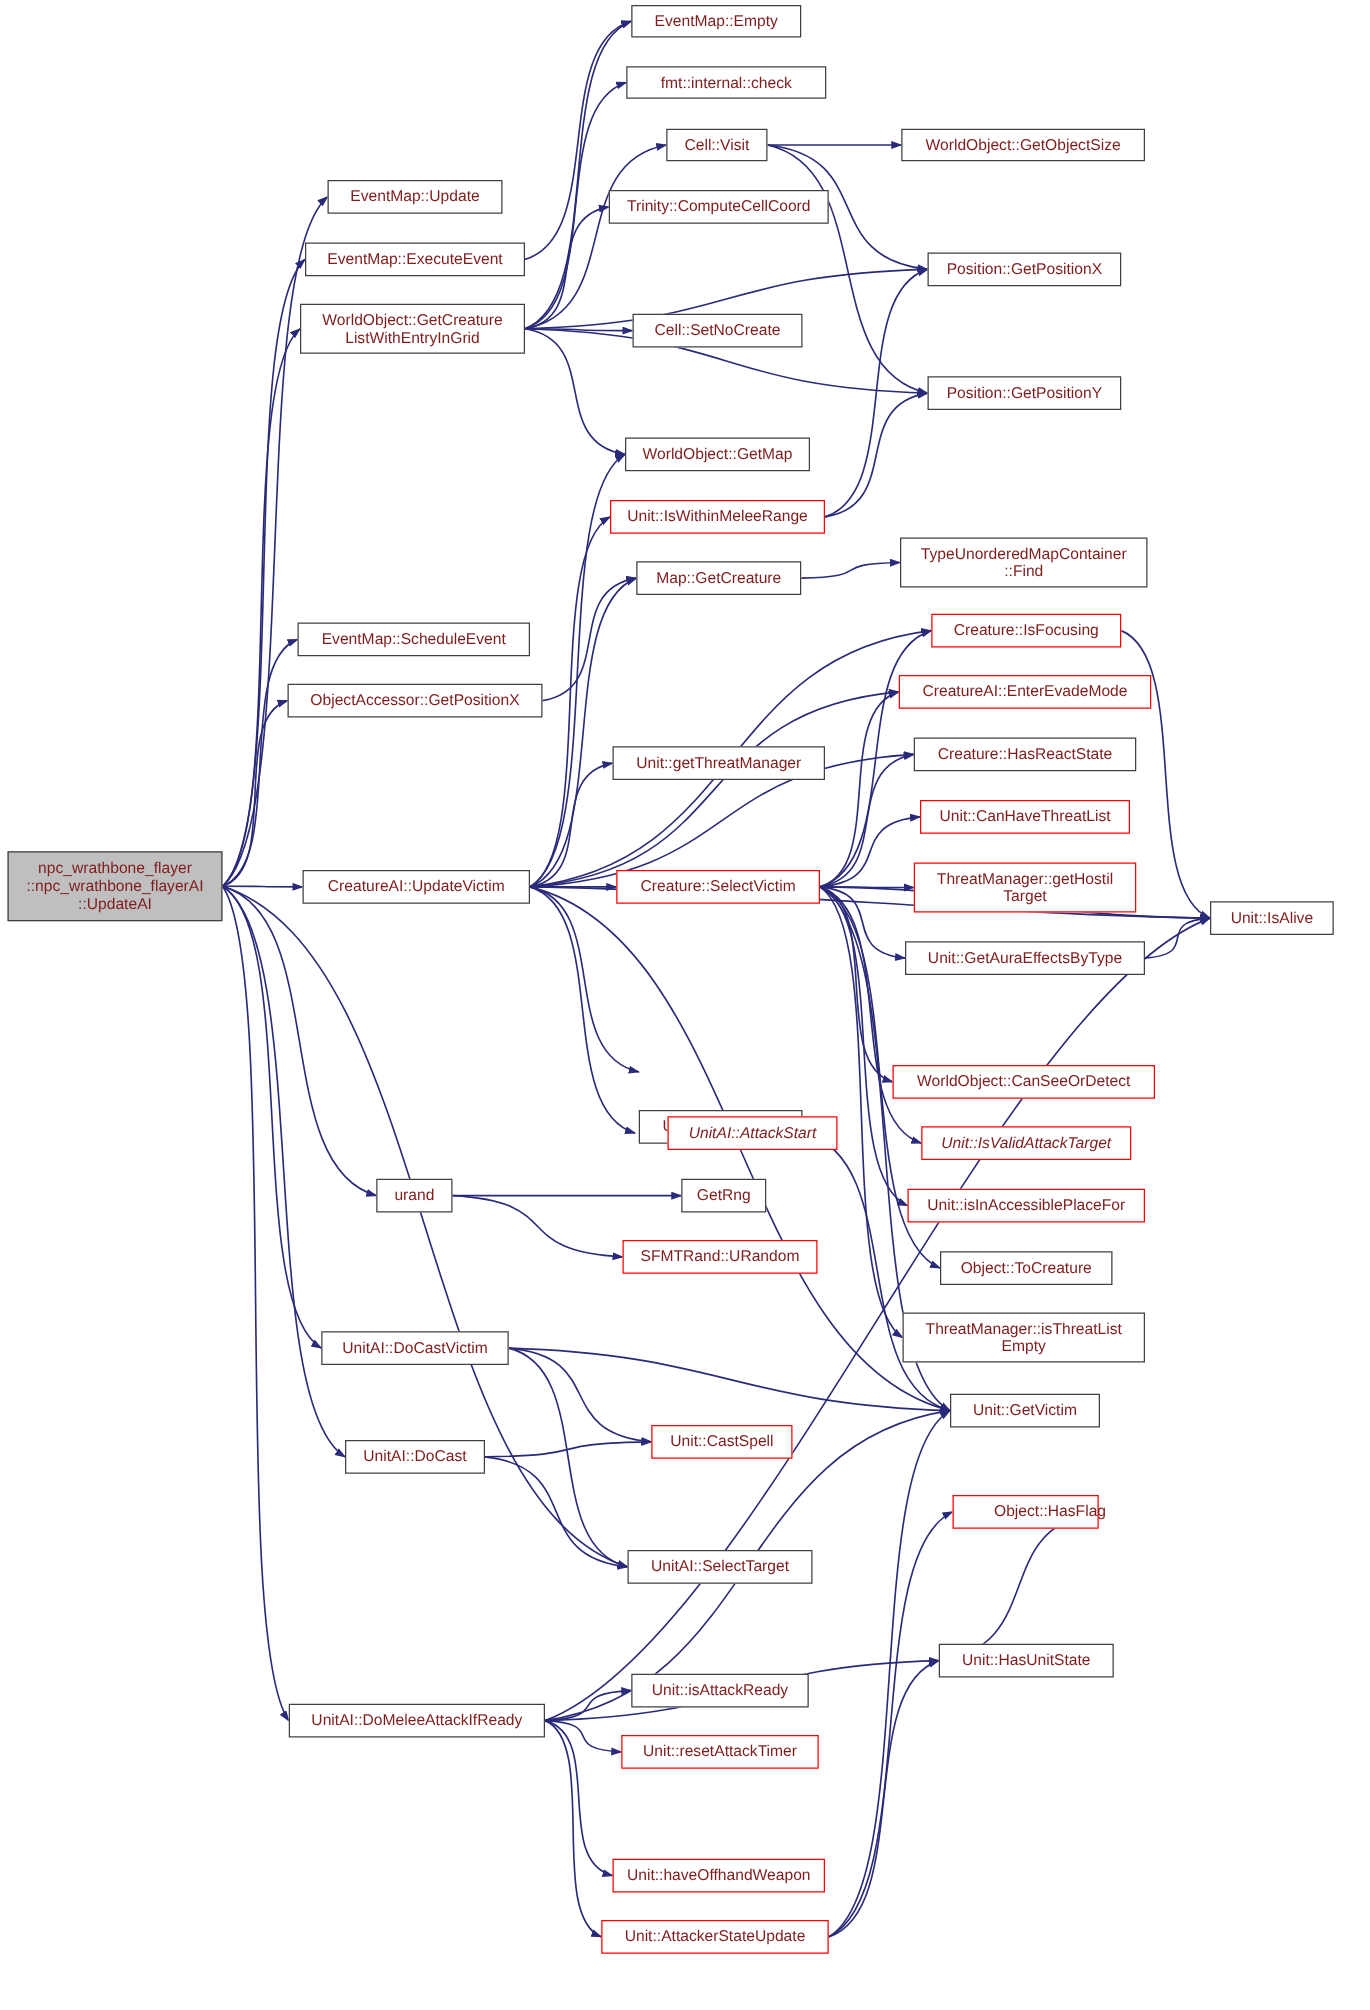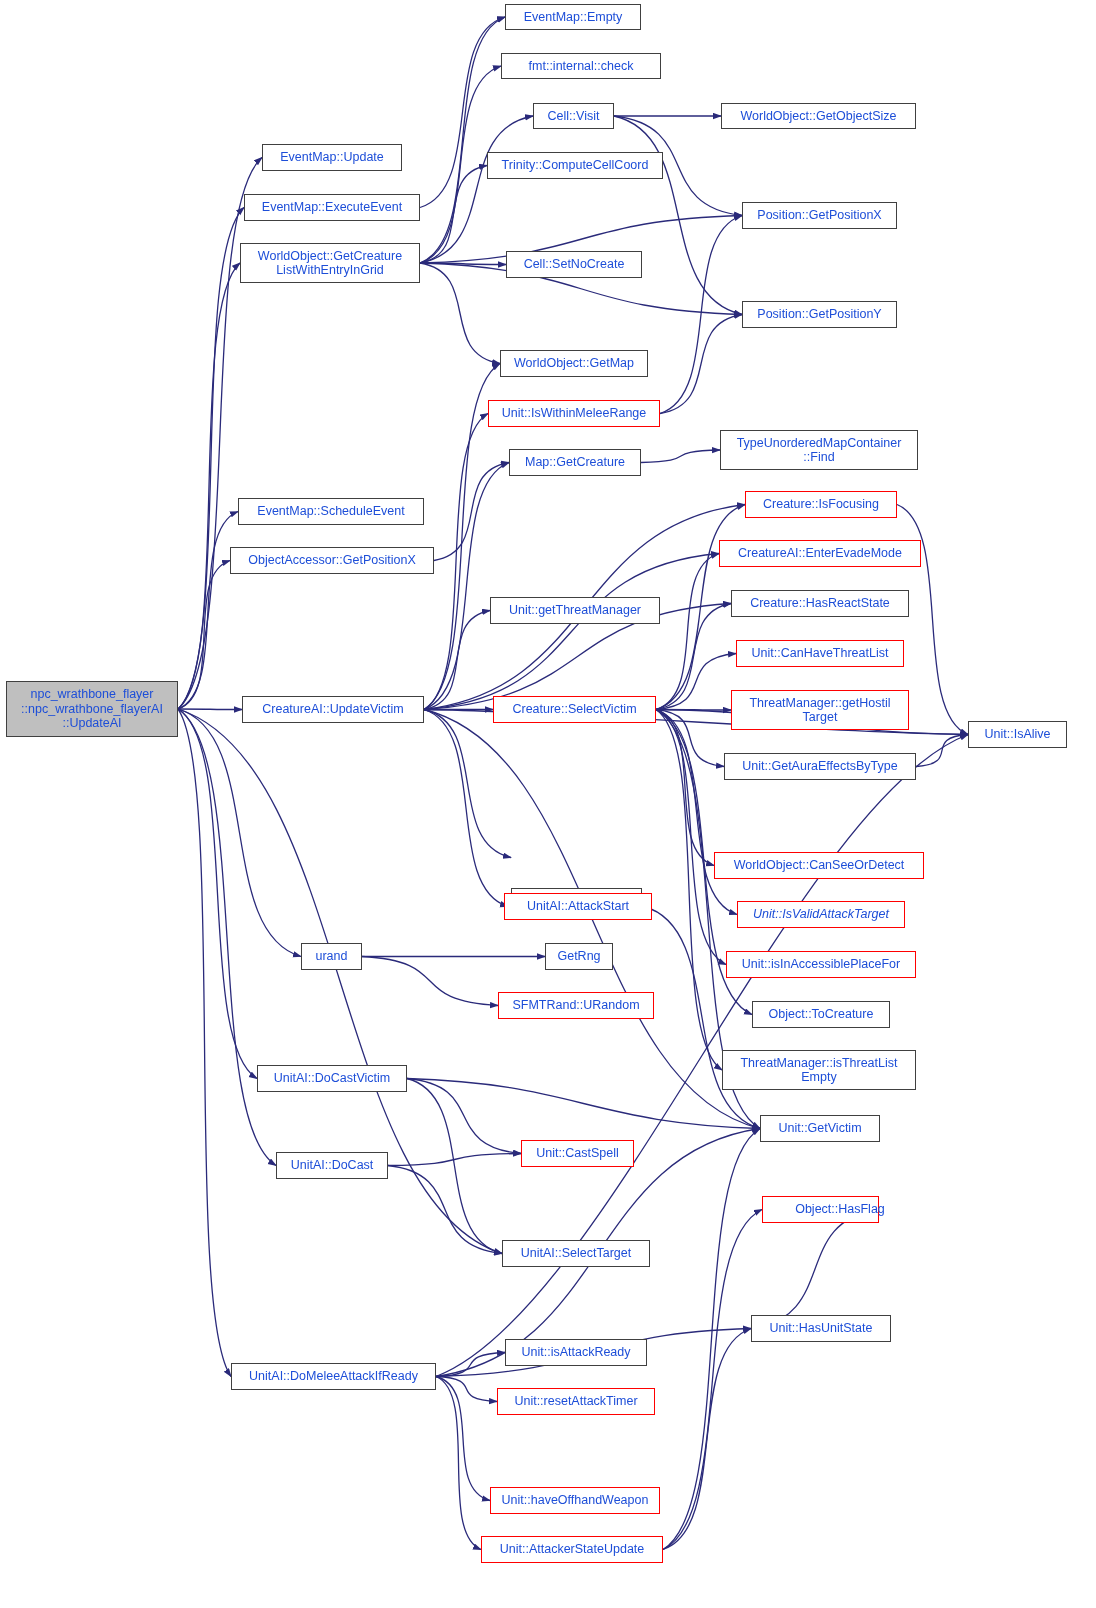--- a/index.html
+++ b/index.html
@@ -25,21 +25,21 @@
   .node {
     position: absolute;
     box-sizing: border-box;
     background: #ffffff;
     border: 1px solid #404040;
     display: flex;
     align-items: center;
     justify-content: center;
     text-align: center;
     font-size: 12.5px;
-    color: #1d4ed8;
+    color: #7f1d1d;
     line-height: 1.15;
     white-space: pre-line;
     z-index: 5;
   }
   .node.red {
     border-color: #ff0000;
   }
   .node.root {
     background: #bfbfbf;
     border-color: #404040;
@@ -160,21 +160,21 @@
       <div class="node" style="left: 490px; top: 597px; width: 170px; height: 27px;">Unit::getThreatManager</div>
       <div class="node red" style="left: 736px; top: 640px; width: 168px; height: 27px;">Unit::CanHaveThreatList</div>
       <div class="node red" style="left: 731px; top: 690px; width: 178px; height: 40px;">ThreatManager::getHostil
 Target</div>
       <div class="node" style="left: 242px; top: 696px; width: 182px; height: 27px;">CreatureAI::UpdateVictim</div>
       <div class="node red" style="left: 493px; top: 696px; width: 163px; height: 27px;">Creature::SelectVictim</div>
       <div class="node" style="left: 968px; top: 721px; width: 99px; height: 27px;">Unit::IsAlive</div>
       <div class="node" style="left: 724px; top: 753px; width: 192px; height: 27px;">Unit::GetAuraEffectsByType</div>
       <div class="node" style="left: 511px; top: 888px; width: 131px; height: 27px;">Unit::IsInCombat</div>
       <div class="node red" style="left: 714px; top: 852px; width: 210px; height: 27px;">WorldObject::CanSeeOrDetect</div>
-      <div class="node red" style="left: 504px; top: 893px; width: 148px; height: 27px;">UnitAI::AttackStart</div>
+      <div class="node red" style="left: 534px; top: 893px; width: 136px; height: 27px; font-style: italic;">UnitAI::AttackStart</div>
       <div class="node red" style="left: 737px; top: 901px; width: 168px; height: 27px; font-style: italic;">Unit::IsValidAttackTarget</div>
       <div class="node" style="left: 301px; top: 943px; width: 61px; height: 27px;">urand</div>
       <div class="node" style="left: 545px; top: 943px; width: 68px; height: 27px;">GetRng</div>
       <div class="node red" style="left: 726px; top: 951px; width: 190px; height: 27px;">Unit::isInAccessiblePlaceFor</div>
       <div class="node red" style="left: 498px; top: 992px; width: 156px; height: 27px;">SFMTRand::URandom</div>
       <div class="node" style="left: 752px; top: 1001px; width: 138px; height: 27px;">Object::ToCreature</div>
       <div class="node" style="left: 722px; top: 1050px; width: 194px; height: 40px;">ThreatManager::isThreatList
 Empty</div>
       <div class="node" style="left: 257px; top: 1065px; width: 150px; height: 27px;">UnitAI::DoCastVictim</div>
       <div class="node" style="left: 760px; top: 1115px; width: 120px; height: 27px;">Unit::GetVictim</div>

